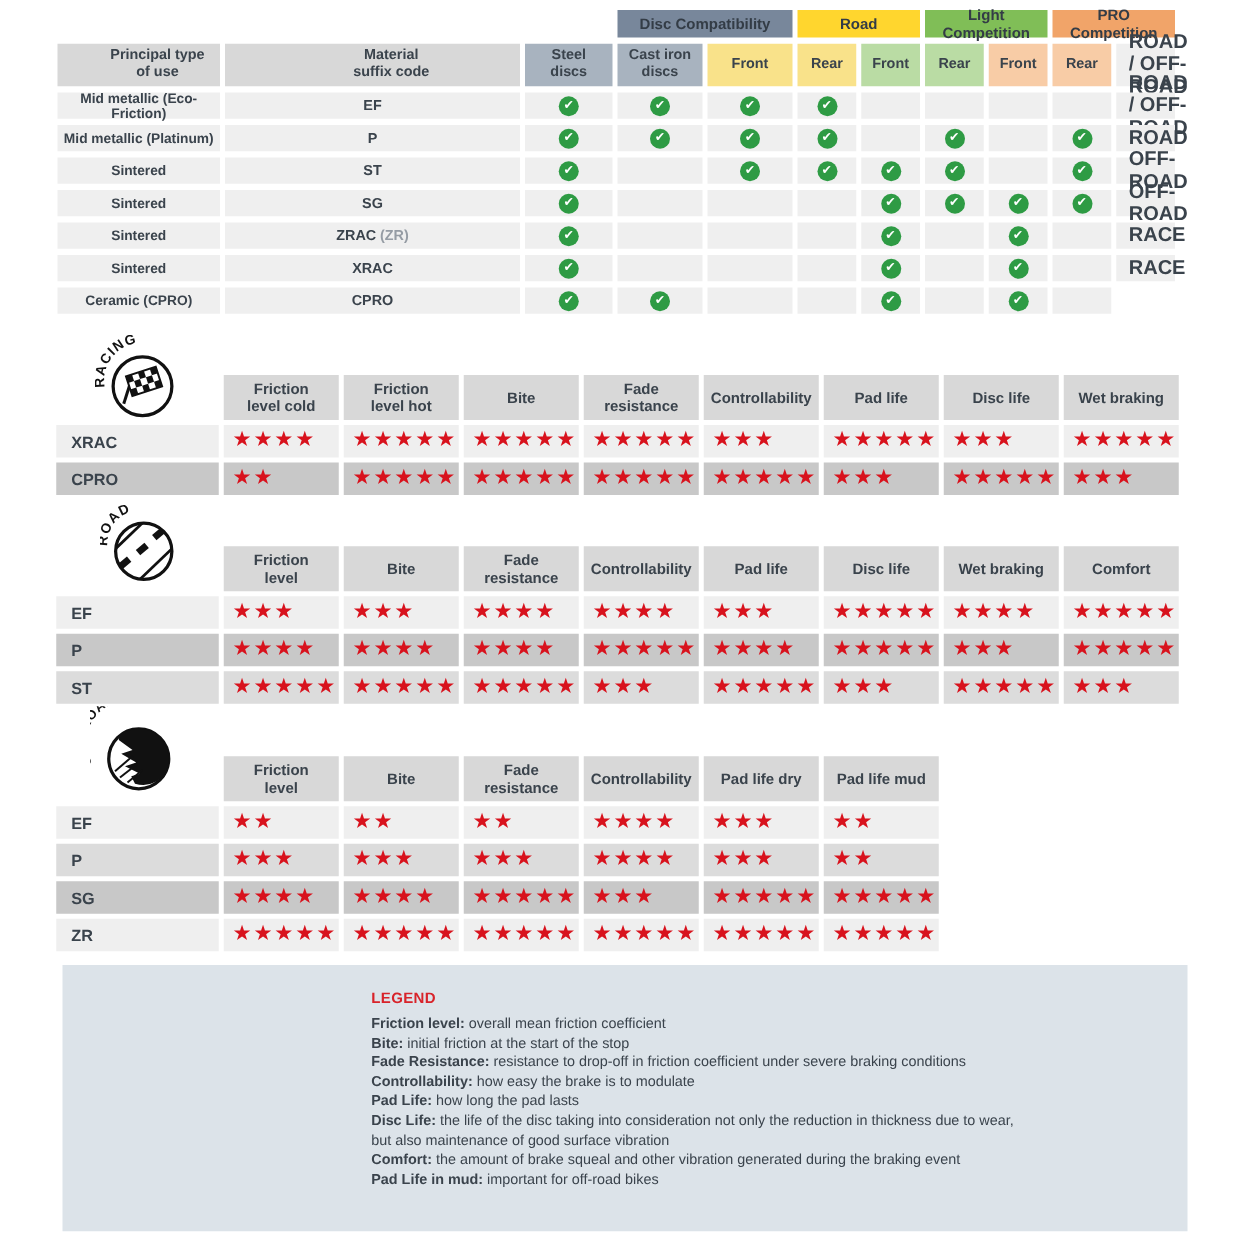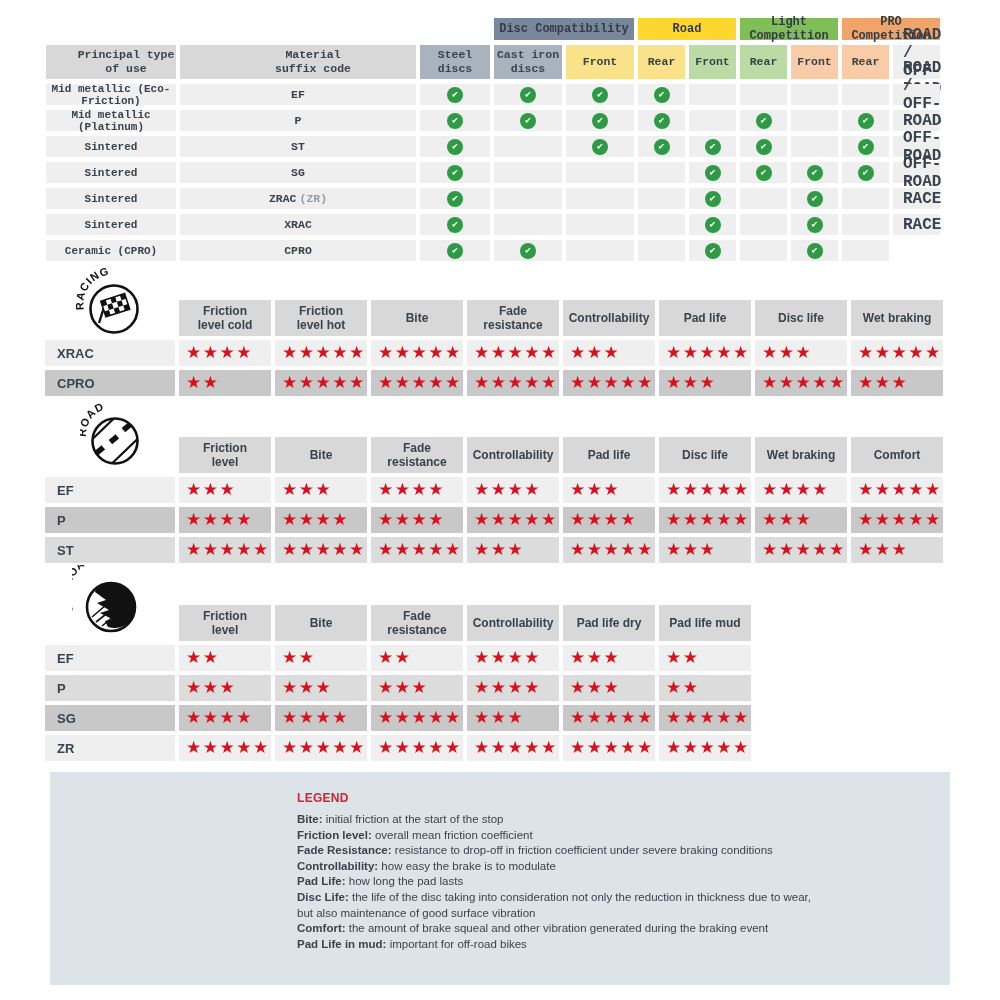--- a/index.html
+++ b/index.html
@@ -10,26 +10,25 @@
     color:#3a434c;
   }
   .page { position:absolute; inset:0; }
 
   
   .cell { display:flex; align-items:center; justify-content:center; text-align:center; }
   .ghost { background:transparent; }
 
   
   .compat-grid {
-    position:absolute; left:46px; top:18px;
+    position:absolute; left:46px; top:8px;
     display:grid;
     grid-template-columns:130px 236px 70px 68px 68px 47px 47px 47px 47px 47px 47px;
     grid-template-rows:22px 34px repeat(7,21px);
     gap:5px 4px;
-    font-family:Liberation Mono, monospace;
   }
   .group { font-weight:bold; font-size:12px; color:#333c46; }
   .g-disc  { background:#78879b; }
   .g-road  { background:#ffd62e; }
   .g-light { background:#80be57; }
   .g-pro   { background:#f1a469; }
   .subhead { font-weight:bold; font-size:11.5px; line-height:1.18; white-space:pre-line; }
   .h-gray  { background:#d8d8d8;padding-left:30px; }
   .h-disc  { background:#a8b3bf; }
   .h-road  { background:#f9e28a; }
@@ -551,22 +550,22 @@
       </div>
       <div class="cell rstars sh-light">
         <span class="stars">★★★★★</span>
       </div>
     </div>
 
   <div class="legend-box">
     <div class="legend-inner">
       <div class="legend-title">LEGEND</div>
       <div>
+          <div class="legend-line"><span class="legend-term">Friction level:</span> overall mean friction coefficient</div>
           <div class="legend-line"><span class="legend-term">Bite:</span> initial friction at the start of the stop</div>
-          <div class="legend-line"><span class="legend-term">Friction level:</span> overall mean friction coefficient</div>
           <div class="legend-line"><span class="legend-term">Fade Resistance:</span> resistance to drop-off in friction coefficient under severe braking conditions</div>
           <div class="legend-line"><span class="legend-term">Controllability:</span> how easy the brake is to modulate</div>
           <div class="legend-line"><span class="legend-term">Pad Life:</span> how long the pad lasts</div>
           <div class="legend-line"><span class="legend-term">Disc Life:</span> the life of the disc taking into consideration not only the reduction in thickness due to wear,</div>
           <div class="legend-line">but also maintenance of good surface vibration</div>
           <div class="legend-line"><span class="legend-term">Comfort:</span> the amount of brake squeal and other vibration generated during the braking event</div>
           <div class="legend-line"><span class="legend-term">Pad Life in mud:</span> important for off-road bikes</div>
         </div>
     </div>
   </div>

